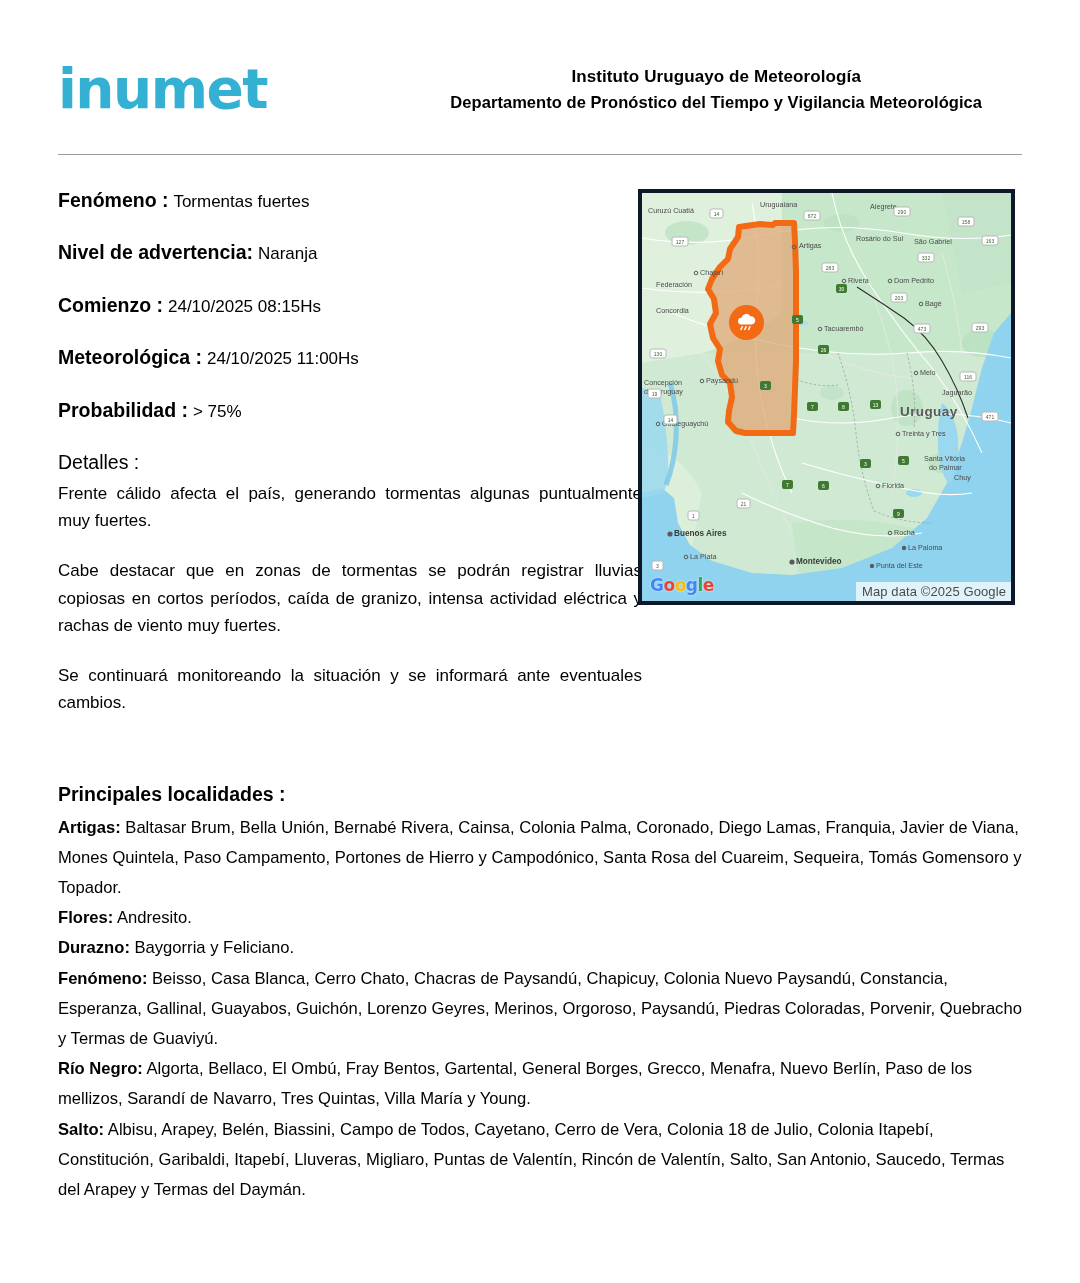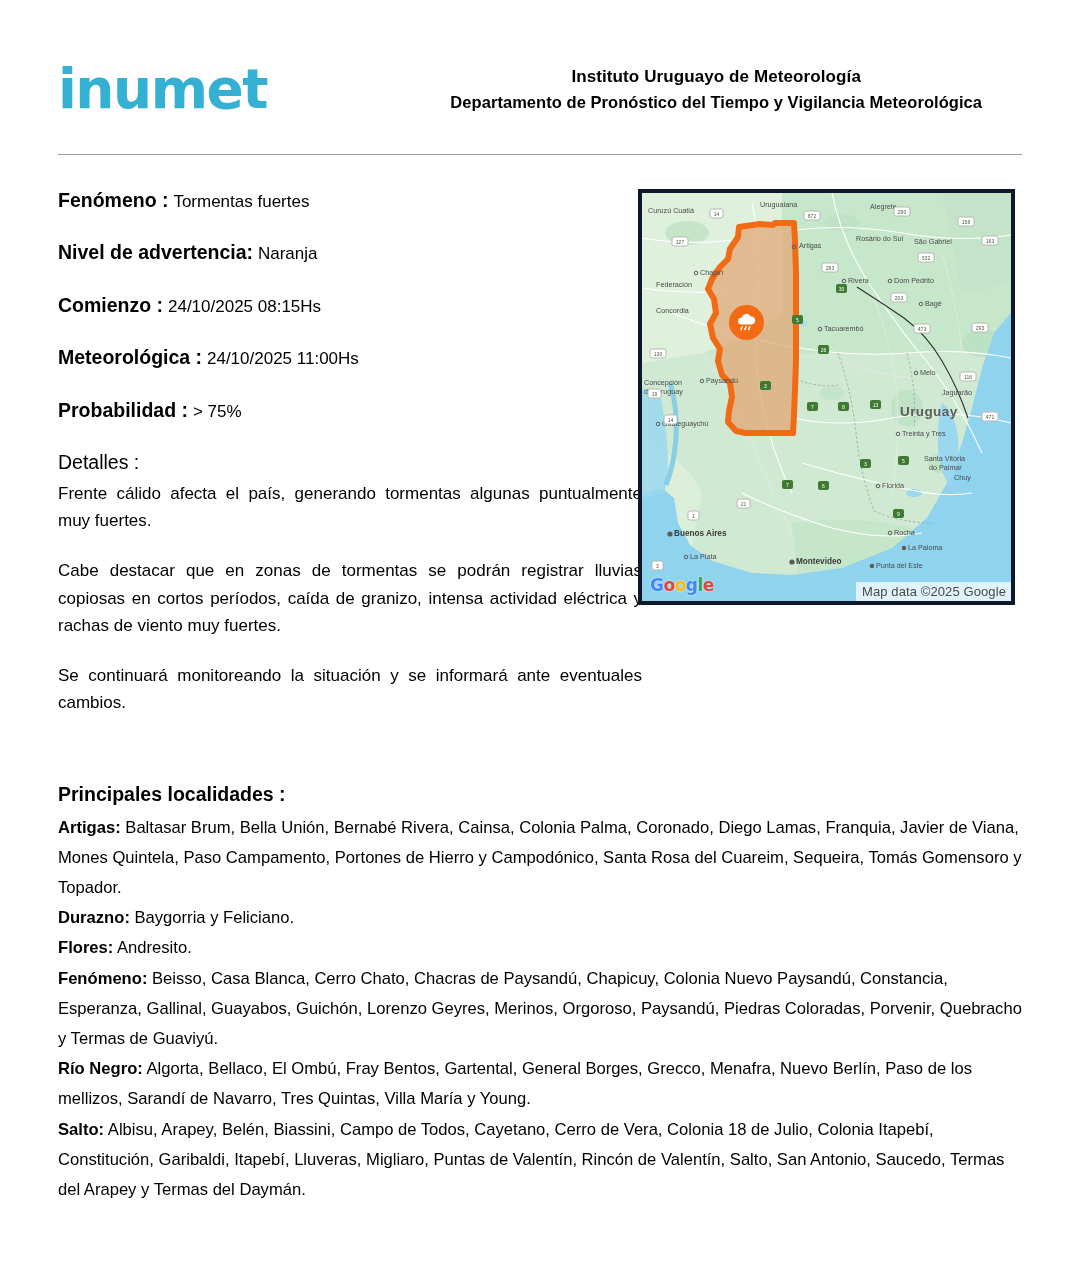--- a/index.html
+++ b/index.html
@@ -417,28 +417,28 @@
   </div>
 
   <div class="localidades">
     <div class="loc-head">Principales localidades :</div>
 
     <p class="loc-line">
       <span class="loc-dept">Artigas:</span>
       <span>Baltasar Brum, Bella Unión, Bernabé Rivera, Cainsa, Colonia Palma, Coronado, Diego Lamas, Franquia, Javier de Viana, Mones Quintela, Paso Campamento, Portones de Hierro y Campodónico, Santa Rosa del Cuareim, Sequeira, Tomás Gomensoro y Topador.</span>
     </p>
     <p class="loc-line">
+      <span class="loc-dept">Flores:</span>
+      <span>Andresito.</span>
+    </p>
+    <p class="loc-line">
       <span class="loc-dept">Durazno:</span>
       <span>Baygorria y Feliciano.</span>
     </p>
     <p class="loc-line">
-      <span class="loc-dept">Flores:</span>
-      <span>Andresito.</span>
-    </p>
-    <p class="loc-line">
       <span class="loc-dept">Fenómeno:</span>
       <span>Beisso, Casa Blanca, Cerro Chato, Chacras de Paysandú, Chapicuy, Colonia Nuevo Paysandú, Constancia, Esperanza, Gallinal, Guayabos, Guichón, Lorenzo Geyres, Merinos, Orgoroso, Paysandú, Piedras Coloradas, Porvenir, Quebracho y Termas de Guaviyú.</span>
     </p>
     <p class="loc-line">
       <span class="loc-dept">Río Negro:</span>
       <span>Algorta, Bellaco, El Ombú, Fray Bentos, Gartental, General Borges, Grecco, Menafra, Nuevo Berlín, Paso de los mellizos, Sarandí de Navarro, Tres Quintas, Villa María y Young.</span>
     </p>
     <p class="loc-line">
       <span class="loc-dept">Salto:</span>
       <span>Albisu, Arapey, Belén, Biassini, Campo de Todos, Cayetano, Cerro de Vera, Colonia 18 de Julio, Colonia Itapebí, Constitución, Garibaldi, Itapebí, Lluveras, Migliaro, Puntas de Valentín, Rincón de Valentín, Salto, San Antonio, Saucedo, Termas del Arapey y Termas del Daymán.</span>

